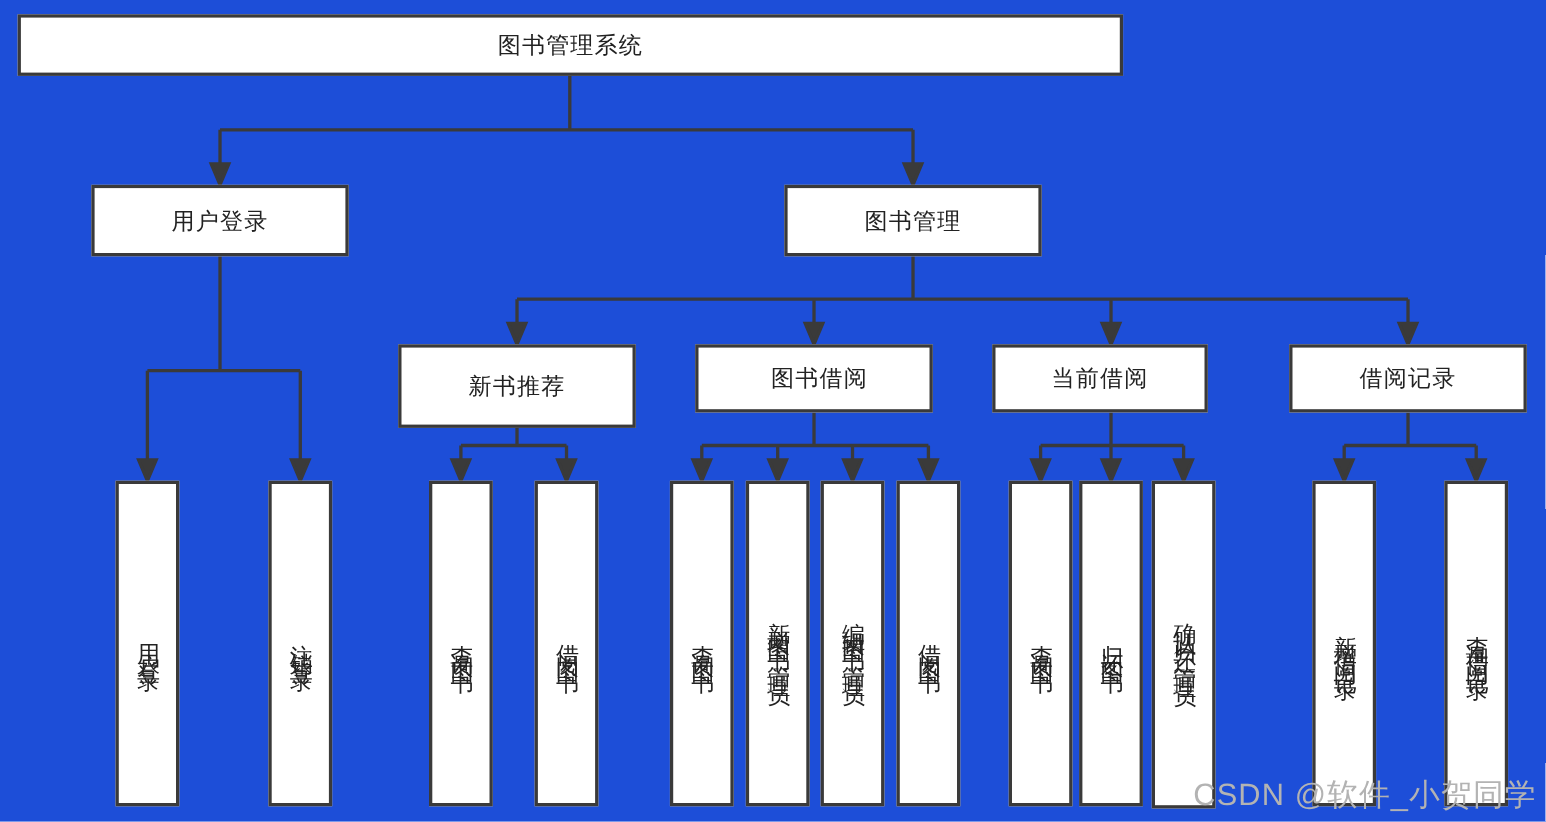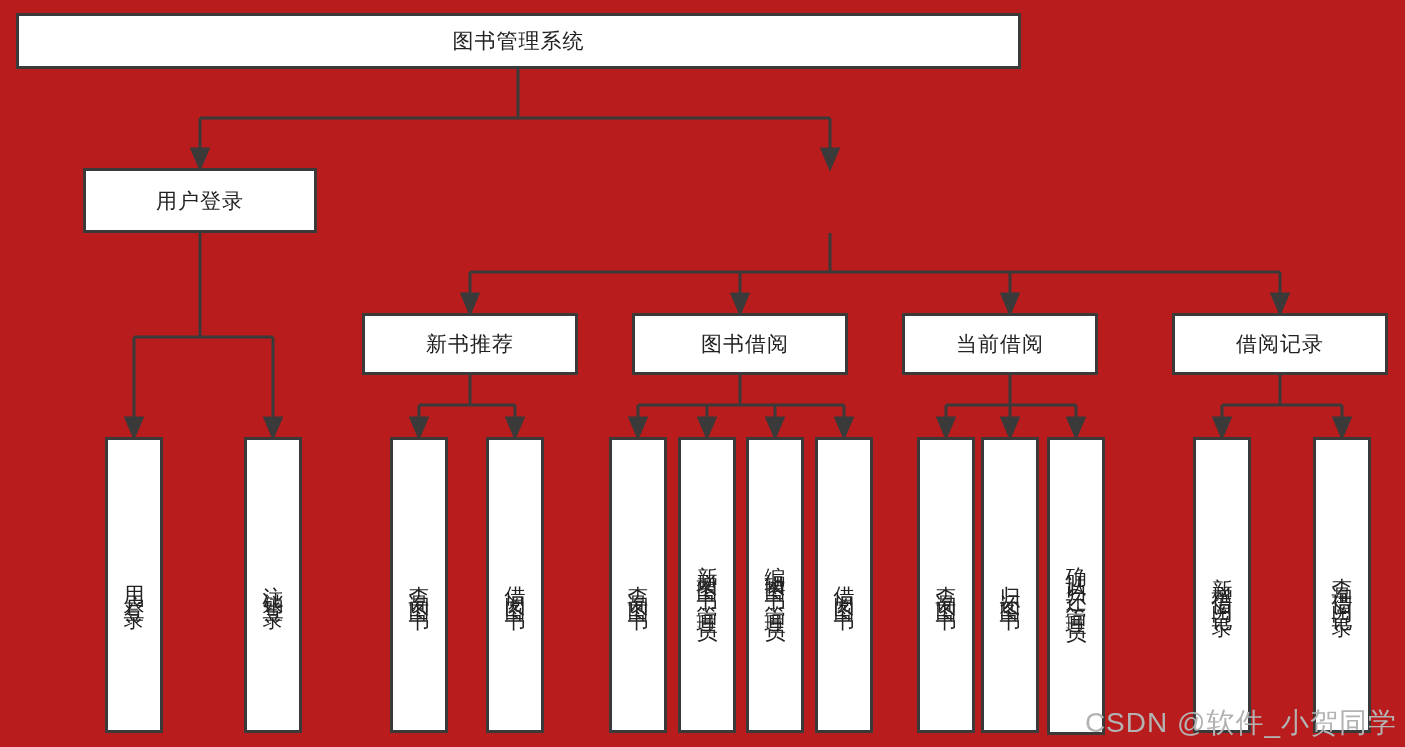--- a/index.html
+++ b/index.html
@@ -4,21 +4,21 @@
 <style>
   html, body {
     margin: 0;
     padding: 0;
     background: #ffffff;
   }
   .stage {
     position: relative;
     width: 1405px;
     height: 747px;
-    background: #b91c1c;
+    background: #1d4ed8;
     font-family: "Liberation Sans", sans-serif;
     overflow: hidden;
   }
   .wires {
     position: absolute;
     left: 0; top: 0;
     width: 1405px;
     height: 747px;
     pointer-events: none;
   }
@@ -103,22 +103,25 @@
     </g>
   </svg>
 
   <div class="node" style="left:16px; top:13px; width:1005px; height:56px;">
     <span class="lbl">图书管理系统</span>
   </div>
 
   <div class="node" style="left:83px; top:168px; width:234px; height:65px;">
     <span class="lbl">用户登录</span>
   </div>
+  <div class="node" style="left:713px; top:168px; width:234px; height:65px;">
+    <span class="lbl">图书管理</span>
+  </div>
 
-  <div class="node" style="left:362px; top:313px; width:216px; height:62px;">
+  <div class="node" style="left:362px; top:313px; width:216px; height:76px;">
     <span class="lbl">新书推荐</span>
   </div>
   <div class="node" style="left:632px; top:313px; width:216px; height:62px;padding-left:10px;">
     <span class="lbl">图书借阅</span>
   </div>
   <div class="node" style="left:902px; top:313px; width:196px; height:62px;">
     <span class="lbl">当前借阅</span>
   </div>
   <div class="node" style="left:1172px; top:313px; width:216px; height:62px;">
     <span class="lbl">借阅记录</span>

